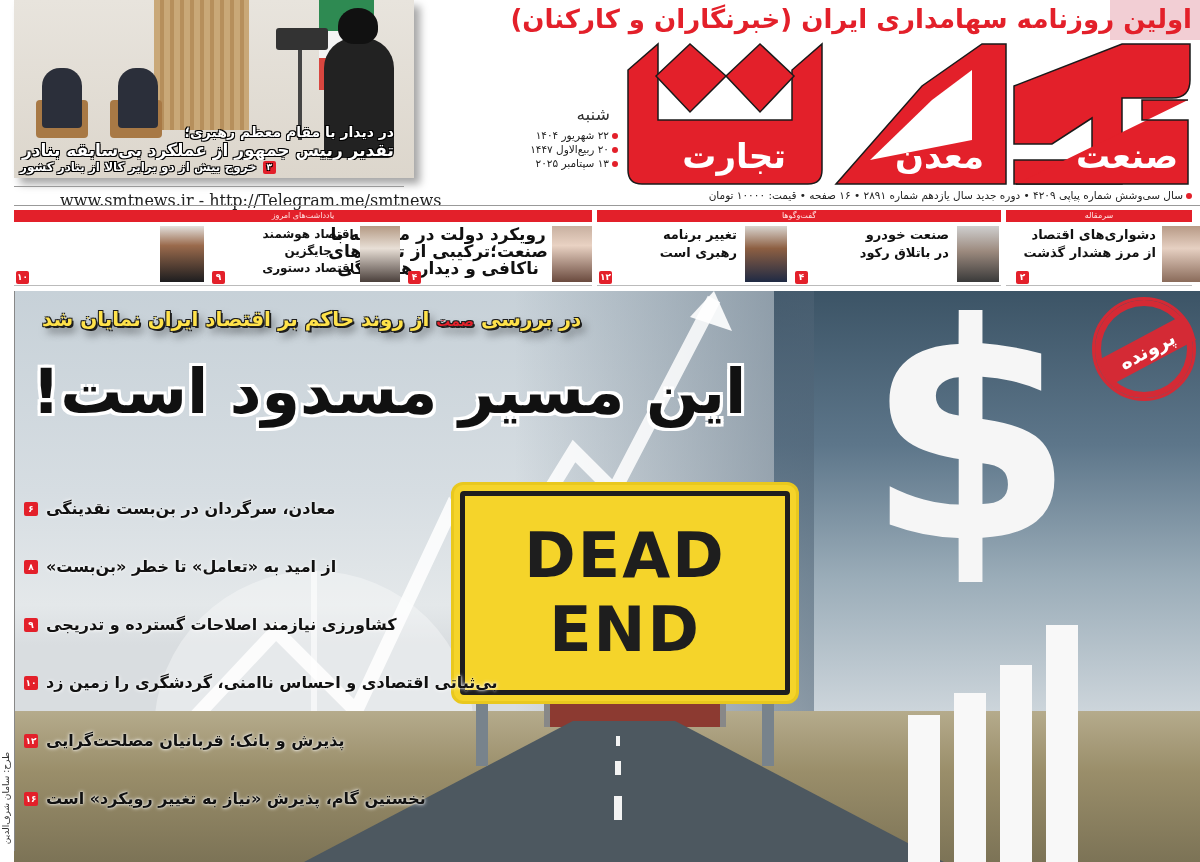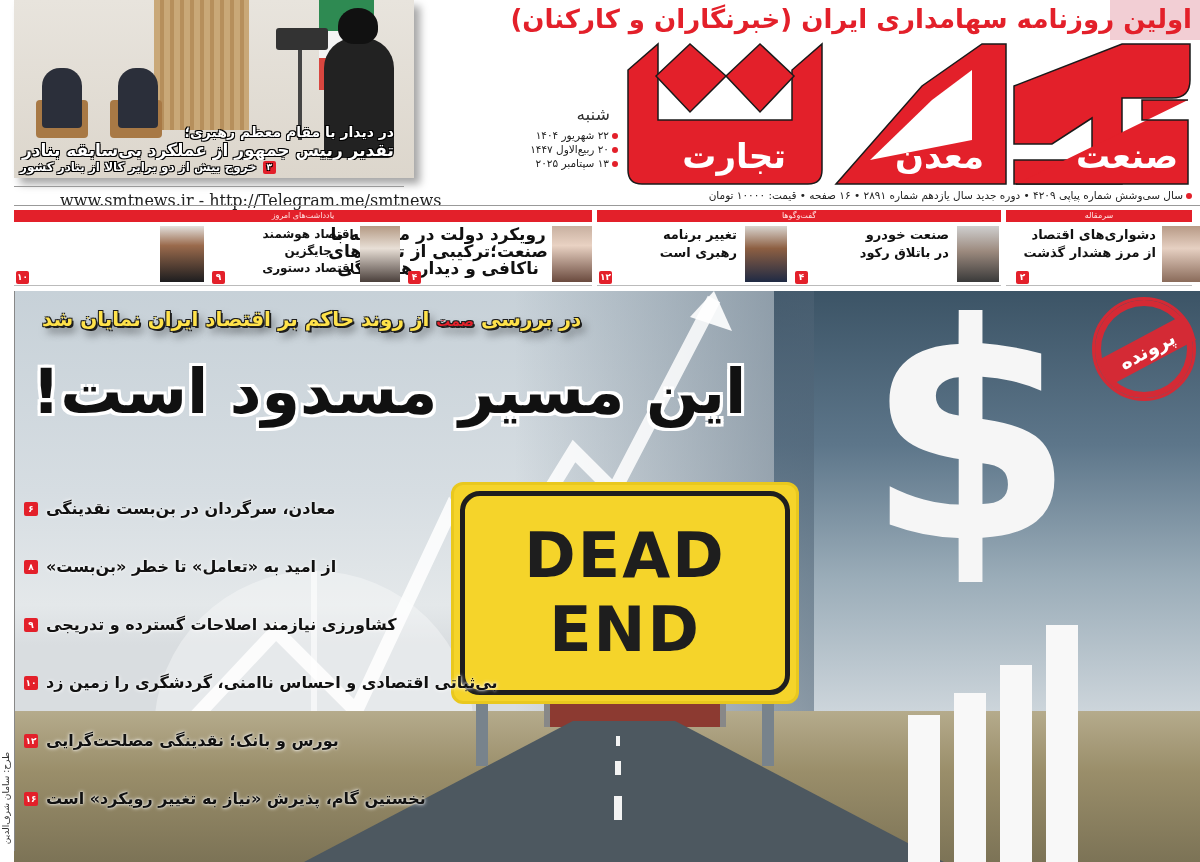--- a/index.html
+++ b/index.html
@@ -64,21 +64,21 @@
      background: linear-gradient(90deg,rgba(0,0,0,0) 0%,rgba(80,100,118,.55) 100%); }
   .ground { position: absolute; left: 0; top: 420px; width: 1186px; height: 151px;
      background: linear-gradient(180deg,#b5ab8c 0%,#9a8e6a 40%,#7c7356 100%); }
   .road { position: absolute; left: 290px; top: 430px; width: 640px; height: 141px; background: #4d5860;
      clip-path: polygon(42% 0, 58% 0, 100% 100%, 0 100%); }
   .road-line { position: absolute; background: #f3f3f3; }
   .wall { position: absolute; left: 530px; top: 405px; width: 182px; height: 31px; background: #8c3a31; border-left: 6px solid #888; border-right: 6px solid #888; }
   .post { position: absolute; top: 400px; width: 12px; height: 75px; background: #78838c; }
 
   .sign { position: absolute; left: 437px; top: 484px; width: 348px; height: 222px; top: 191px; background: #f5d42a; border-radius: 12px; border: 3px solid #e9c81e; }
-  .sign-inner { position: absolute; inset: 6px; border: 5px solid #1e1e1e; border-radius: 20px; display: flex; flex-direction: column; align-items: center; justify-content: center; }
+  .sign-inner { position: absolute; inset: 6px; border: 5px solid #1e1e1e; border-radius: 4px; display: flex; flex-direction: column; align-items: center; justify-content: center; }
   .sign-text { font-family: "DejaVu Sans", sans-serif; font-weight: bold; font-size: 62px; color: #1e1e1e; letter-spacing: 2px; line-height: 74px; }
 
   .dollar { position: absolute; left: 852px; top: -6px; font-family: "DejaVu Sans", sans-serif; font-weight: bold; font-size: 300px; color: #f6f6f6; line-height: 1; }
   .bar { position: absolute; background: #f8f8f8; }
 
   .arrow-svg { position: absolute; left: 0; top: 0; width: 1186px; height: 571px; }
 
   .stamp { position: absolute; left: 1078px; top: 6px; width: 104px; height: 104px; border-radius: 50%; border: 3px solid #d42a35; box-shadow: inset 0 0 0 4px transparent, inset 0 0 0 6px #d42a35; }
   .stamp-band { position: absolute; left: 4px; top: 36px; width: 96px; height: 28px; background: #d42a35; transform: rotate(-28deg); color: #fff; font-weight: bold; font-size: 19px; text-align: center; line-height: 28px; direction: rtl; }
 
@@ -276,21 +276,21 @@
     <div class="sub" style="top:116px;">
       <span class="pg">۹</span>
       <span class="sub-text">کشاورزی نیازمند اصلاحات گسترده و تدریجی</span>
     </div>
     <div class="sub" style="top:174px;">
       <span class="pg">۱۰</span>
       <span class="sub-text">بی‌ثباتی اقتصادی و احساس ناامنی، گردشگری را زمین زد</span>
     </div>
     <div class="sub" style="top:232px;">
       <span class="pg">۱۲</span>
-      <span class="sub-text">بورس و بانک؛ نقدینگی مصلحت‌گرایی</span>
+      <span class="sub-text">پذیرش و بانک؛ قربانیان مصلحت‌گرایی</span>
     </div>
     <div class="sub" style="top:290px;">
       <span class="pg">۱۶</span>
       <span class="sub-text">نخستین گام، پذیرش «نیاز به تغییر رویکرد» است</span>
     </div>
   </div>
 </div>
 <div class="hero-border-left"></div>
 
 <div class="credit">

